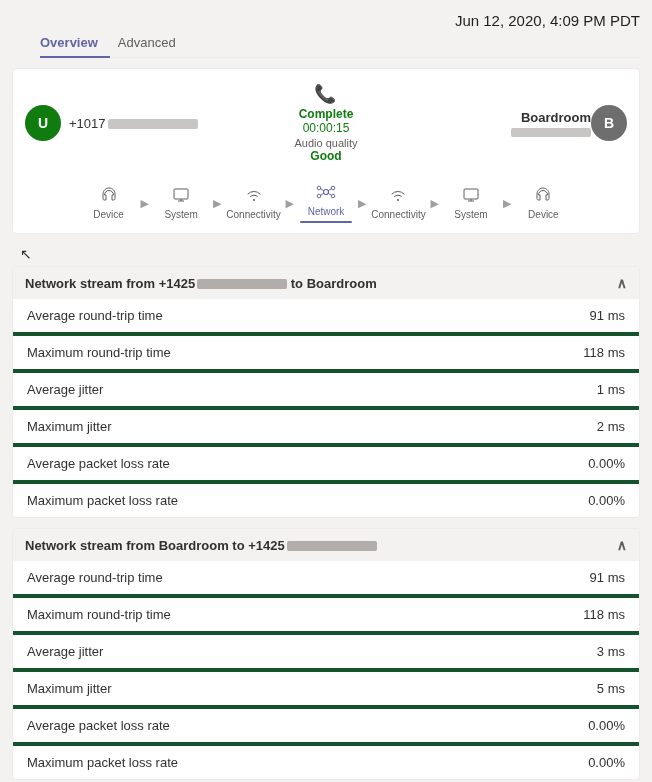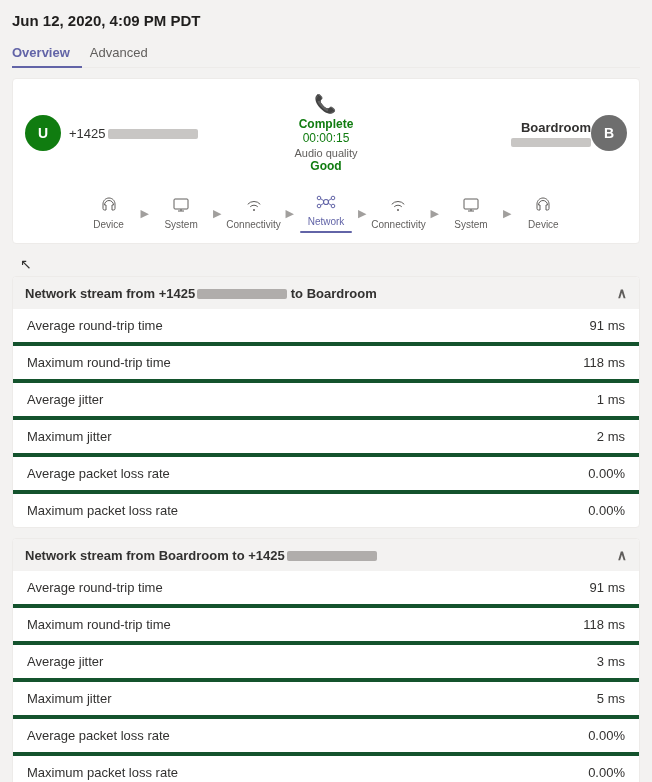--- a/index.html
+++ b/index.html
@@ -12,29 +12,30 @@
       color: #323130;
     }
     .outer-container {
       width: 652px;
       min-height: 782px;
       background: #f3f2f1;
       padding: 12px;
     }
     .datetime {
       font-size: 15px;
-      font-weight: 700;
+      font-weight: 400;
       color: #201f1e;
-      margin-bottom: 10px;
+      text-align: right;
     }
     .tabs-bar {
       display: flex;
       border-bottom: 1px solid #edebe9;
       margin-bottom: 10px;
       background: #f3f2f1;
+      margin-left: 28px;
     }
     .tab {
       padding: 6px 12px 6px 0;
       font-size: 13px;
       cursor: pointer;
       color: #605e5c;
       border-bottom: 2px solid transparent;
       margin-bottom: -1px;
     }
     .tab.active {
@@ -249,21 +250,21 @@
   <div class="call-card">
 
     <div class="call-participants">
 
       <div class="participant-left">
         <div class="avatar avatar-green">
           <span>U</span>
         </div>
         <div>
           <span class="participant-name">
-            <span>+1425</span><span class="participant-name-blurred"></span>
+            <span>+1017</span><span class="participant-name-blurred"></span>
           </span>
         </div>
       </div>
 
       <div class="call-center">
         <div class="call-icon">📞</div>
         <div class="call-status">Complete</div>
         <div class="call-duration">00:00:15</div>
         <div class="audio-quality-label">Audio quality</div>
         <div class="audio-quality-value">Good</div>

